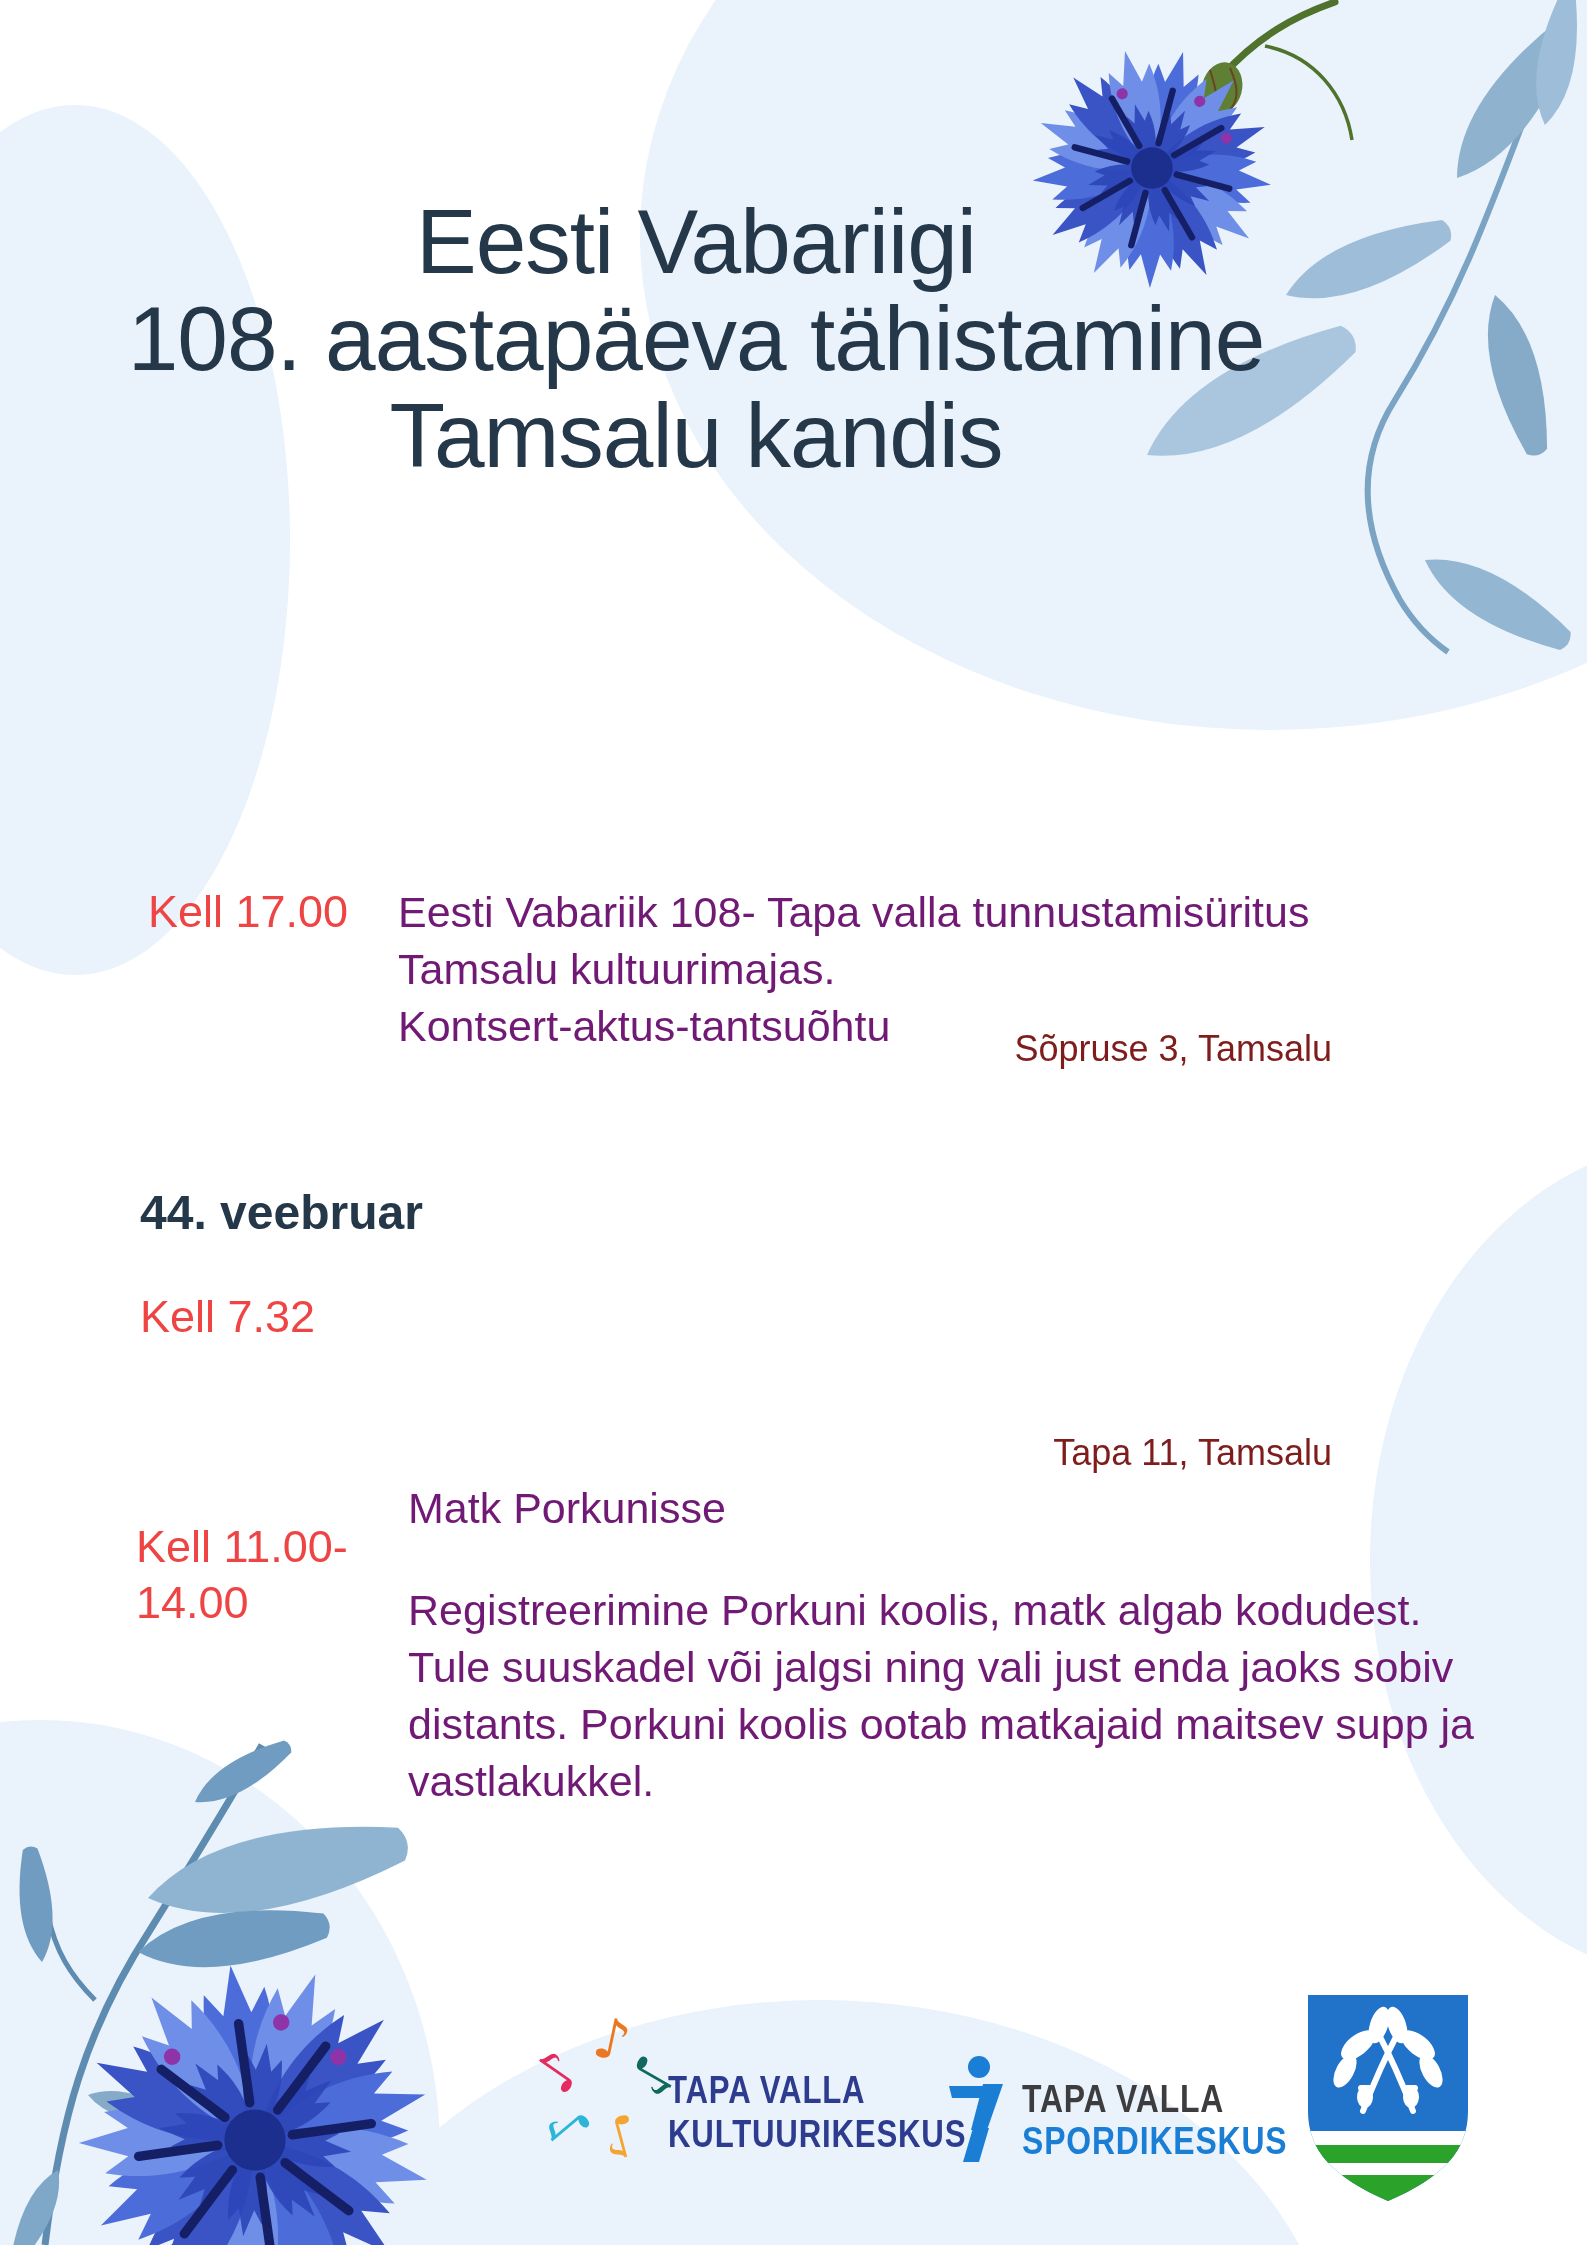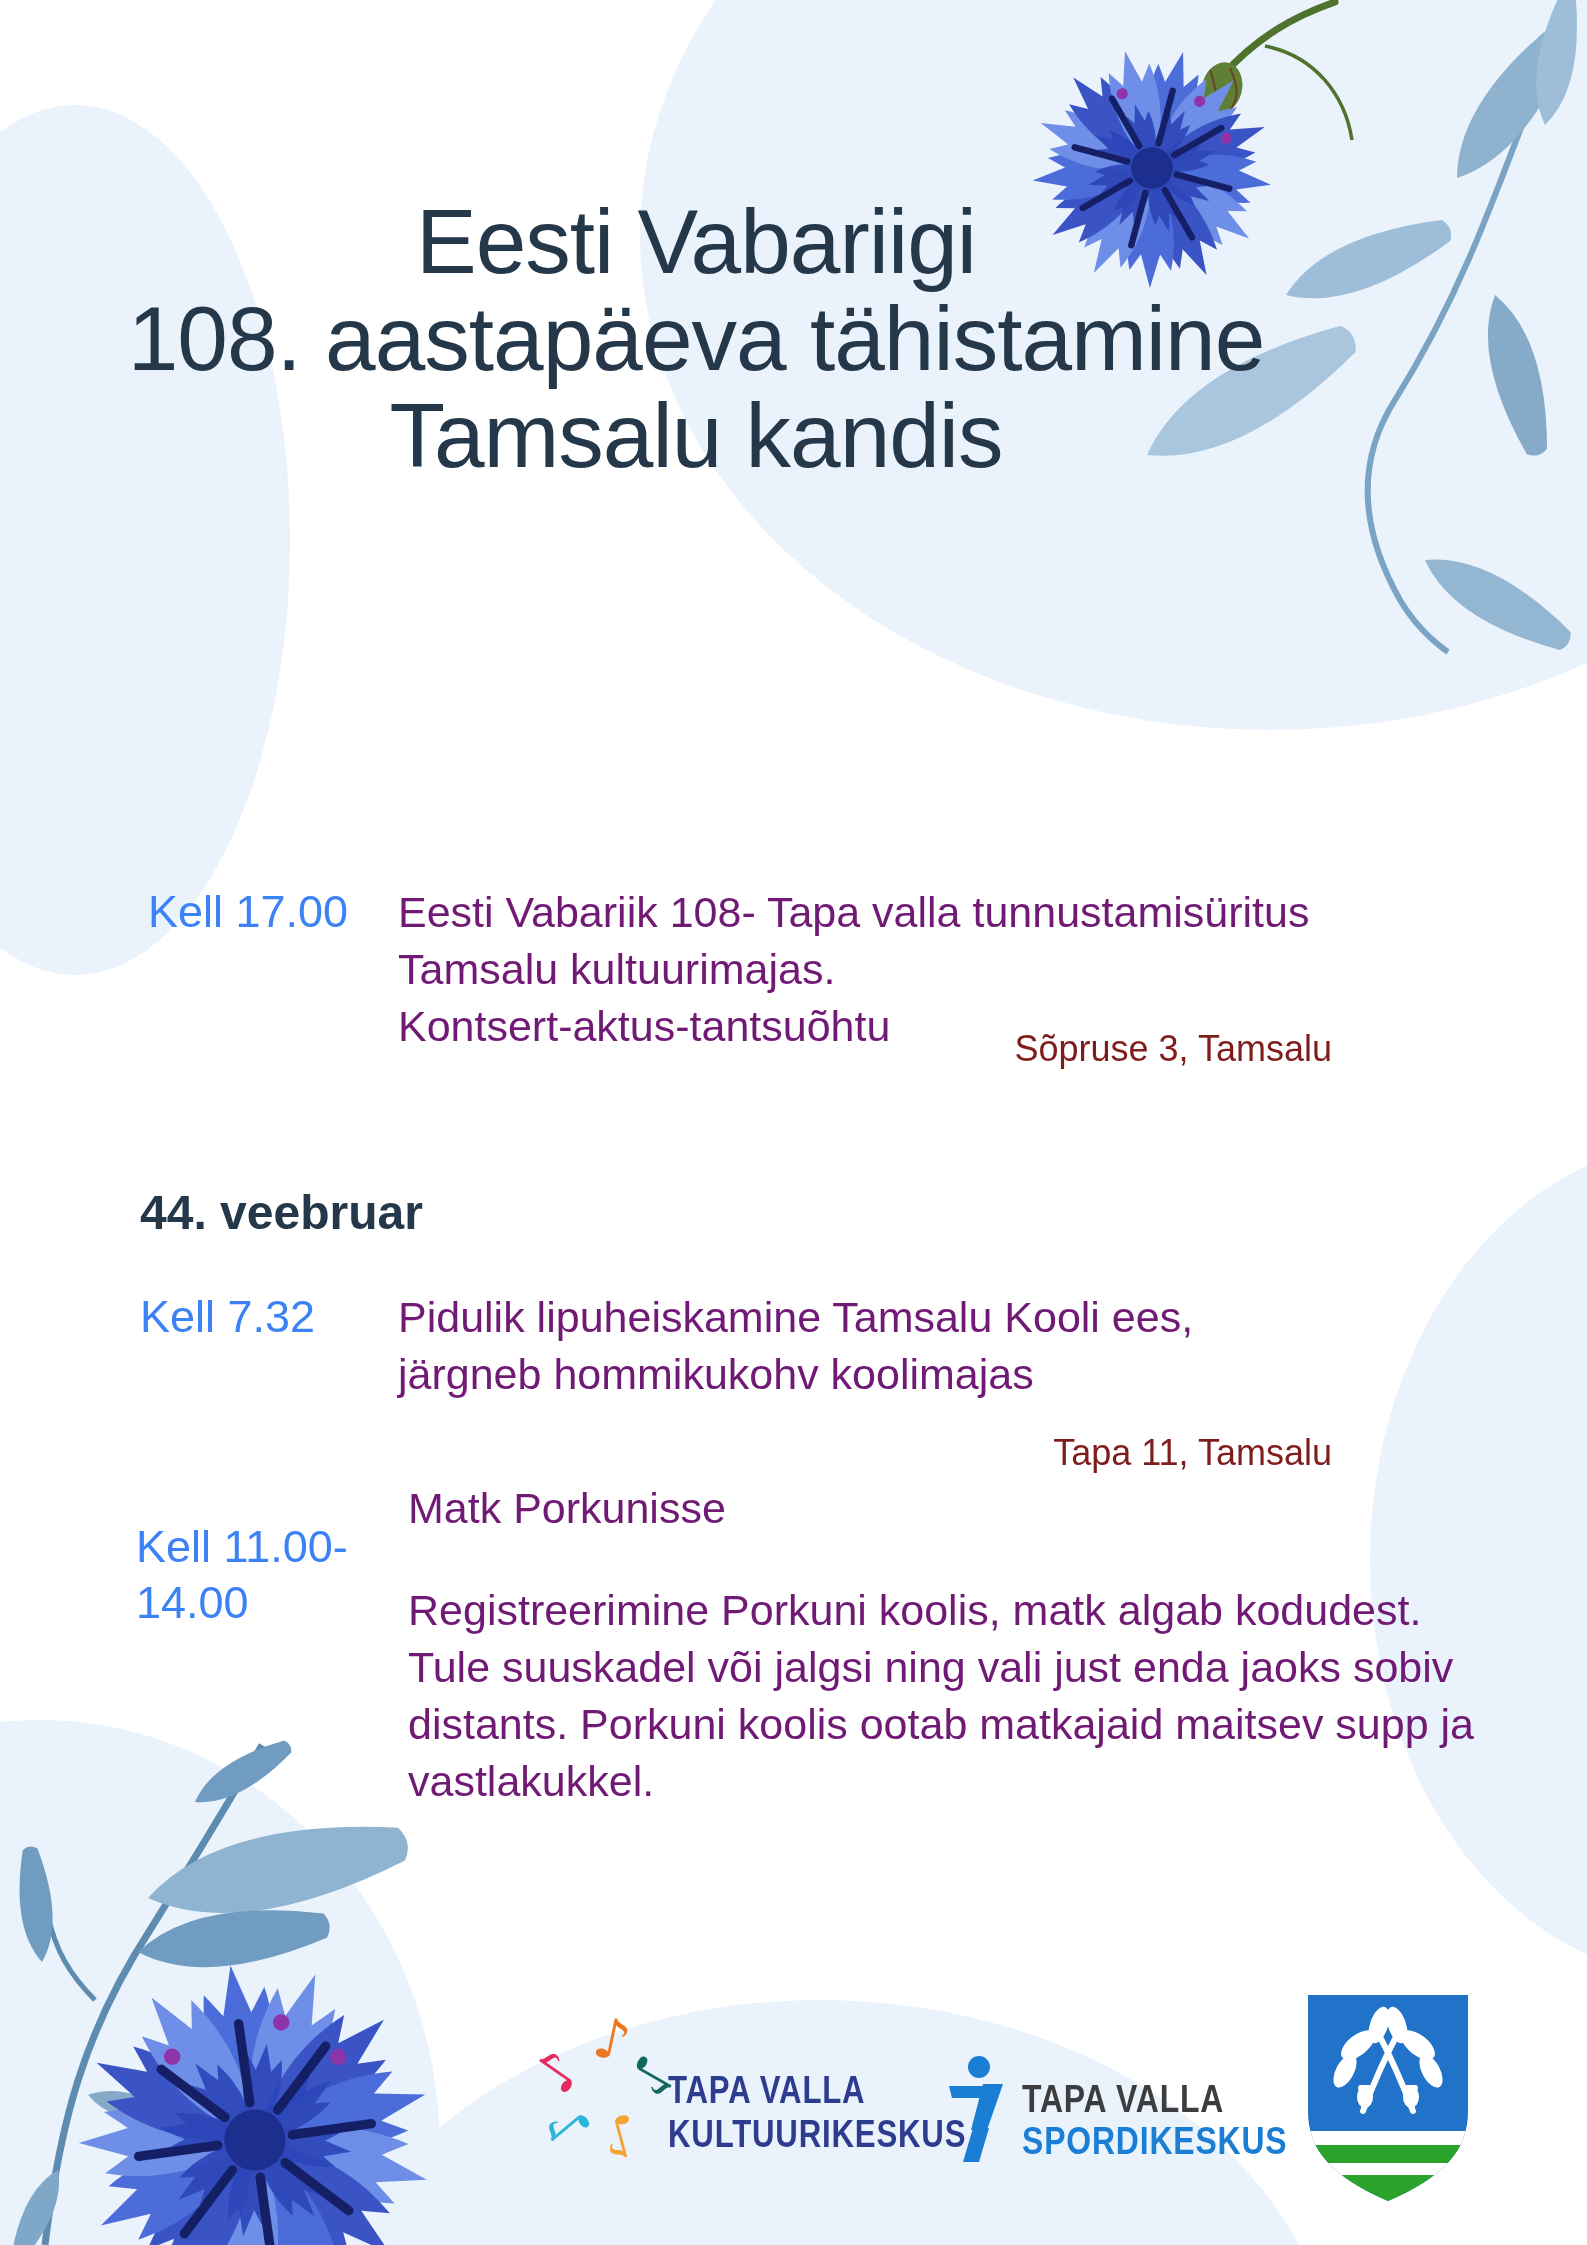--- a/index.html
+++ b/index.html
@@ -16,21 +16,21 @@
   .blob-bottom-hill{left:300px;top:2000px;width:1040px;height:800px;}
   
   .deco{position:absolute;left:0;top:0;width:1587px;height:2245px;pointer-events:none;}
   
   .title{
     position:absolute;top:193px;left:0;width:1392px;text-align:center;
     font-size:91px;line-height:97px;font-weight:400;letter-spacing:-1px;color:#24384a;
   }
   
   .date-h{position:absolute;font-size:48px;font-weight:700;color:#24384a;letter-spacing:0px;}
-  .time{position:absolute;font-size:45px;line-height:56px;color:#3b82f6;}
+  .time{position:absolute;font-size:45px;line-height:56px;color:#ef4444;}
   .etext{position:absolute;font-size:43px;line-height:57px;color:#701a75;}
   .loc{position:absolute;font-size:36px;color:#7f1d1d;text-align:right;}
   #date1{left:143px;top:785px;}
   #time1{left:148px;top:884px;}
   #etext1{left:398px;top:884px;}
   #loc1{right:255px;top:1028px;}
   #date2{left:140px;top:1185px;}
   #time2{left:140px;top:1289px;}
   #etext2{left:398px;top:1289px;}
   #loc2{right:255px;top:1432px;}
@@ -151,24 +151,20 @@
   <div id="time1" class="time">Kell 17.00</div>
   <div id="etext1" class="etext">
     <div>Eesti Vabariik 108- Tapa valla tunnustamisüritus</div>
     <div>Tamsalu kultuurimajas.</div>
     <div>Kontsert-aktus-tantsuõhtu</div>
   </div>
   <div id="loc1" class="loc">Sõpruse 3, Tamsalu</div>
 
   <div id="date2" class="date-h">44. veebruar</div>
   <div id="time2" class="time">Kell 7.32</div>
-  <div id="etext2" class="etext">
-    <div>Pidulik lipuheiskamine Tamsalu Kooli ees,</div>
-    <div>järgneb hommikukohv koolimajas</div>
-  </div>
   <div id="loc2" class="loc">Tapa 11, Tamsalu</div>
 
   <div id="time3" class="time">
     <div>Kell 11.00-</div>
     <div>14.00</div>
   </div>
   <div id="etitle3" class="etext">Matk Porkunisse</div>
   <div id="ebody3" class="etext">
     <div>Registreerimine Porkuni koolis, matk algab kodudest.</div>
     <div>Tule suuskadel või jalgsi ning vali just enda jaoks sobiv</div>

